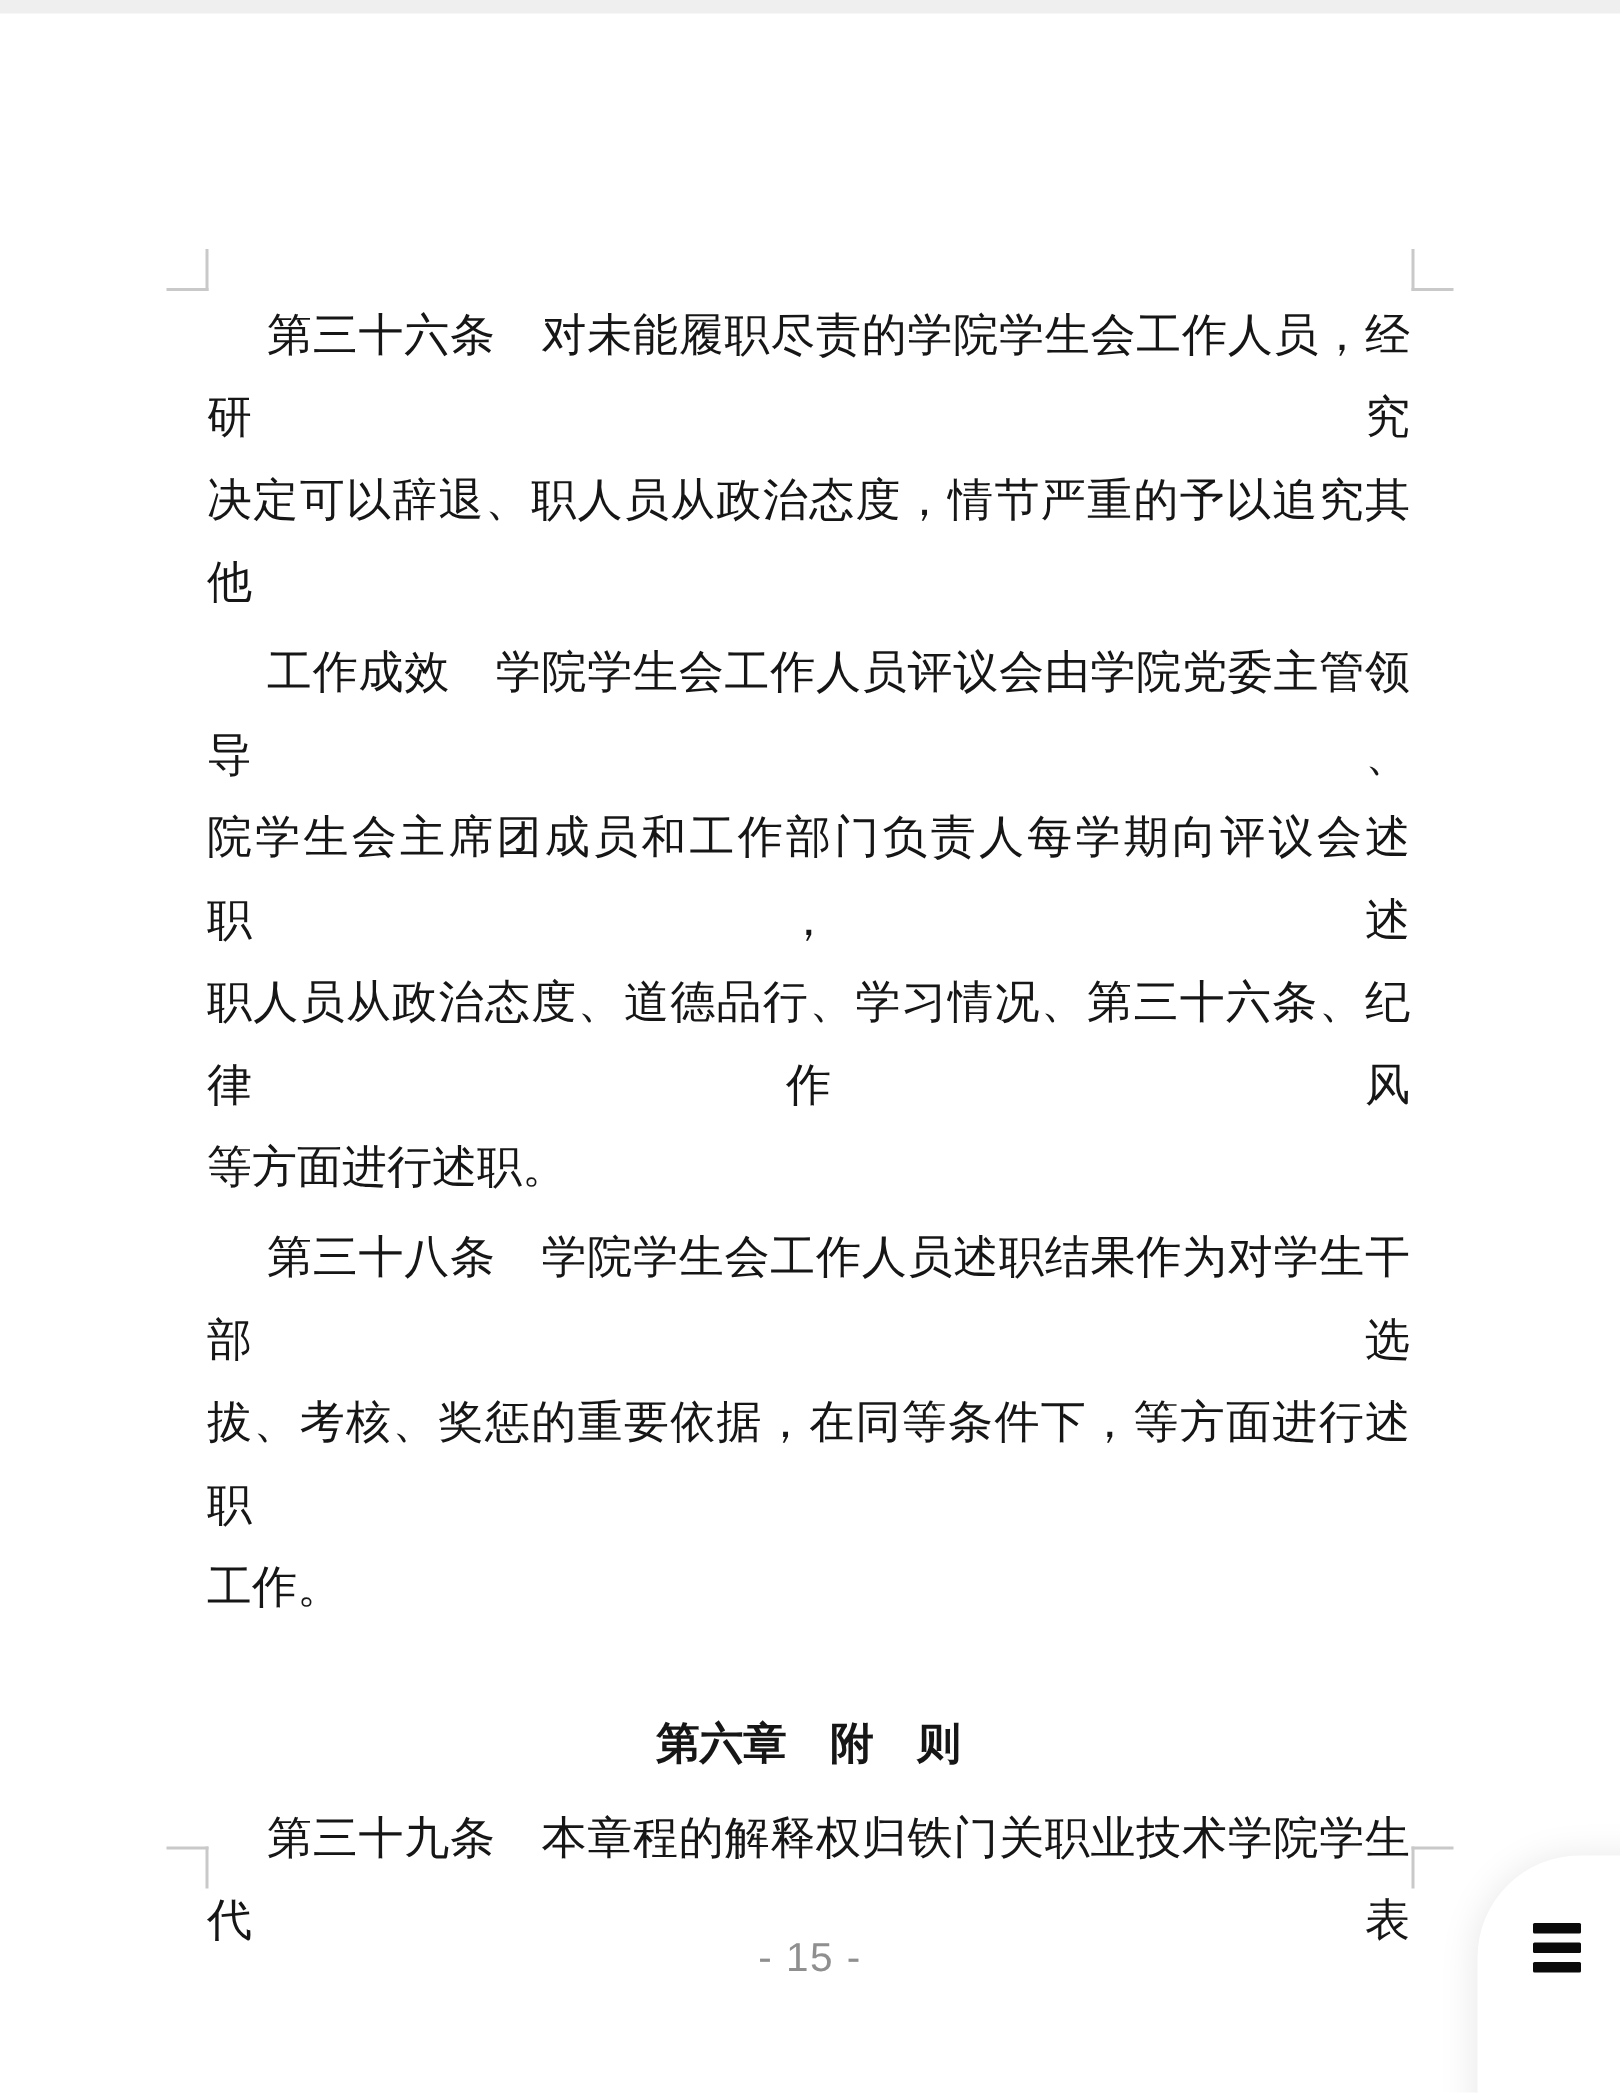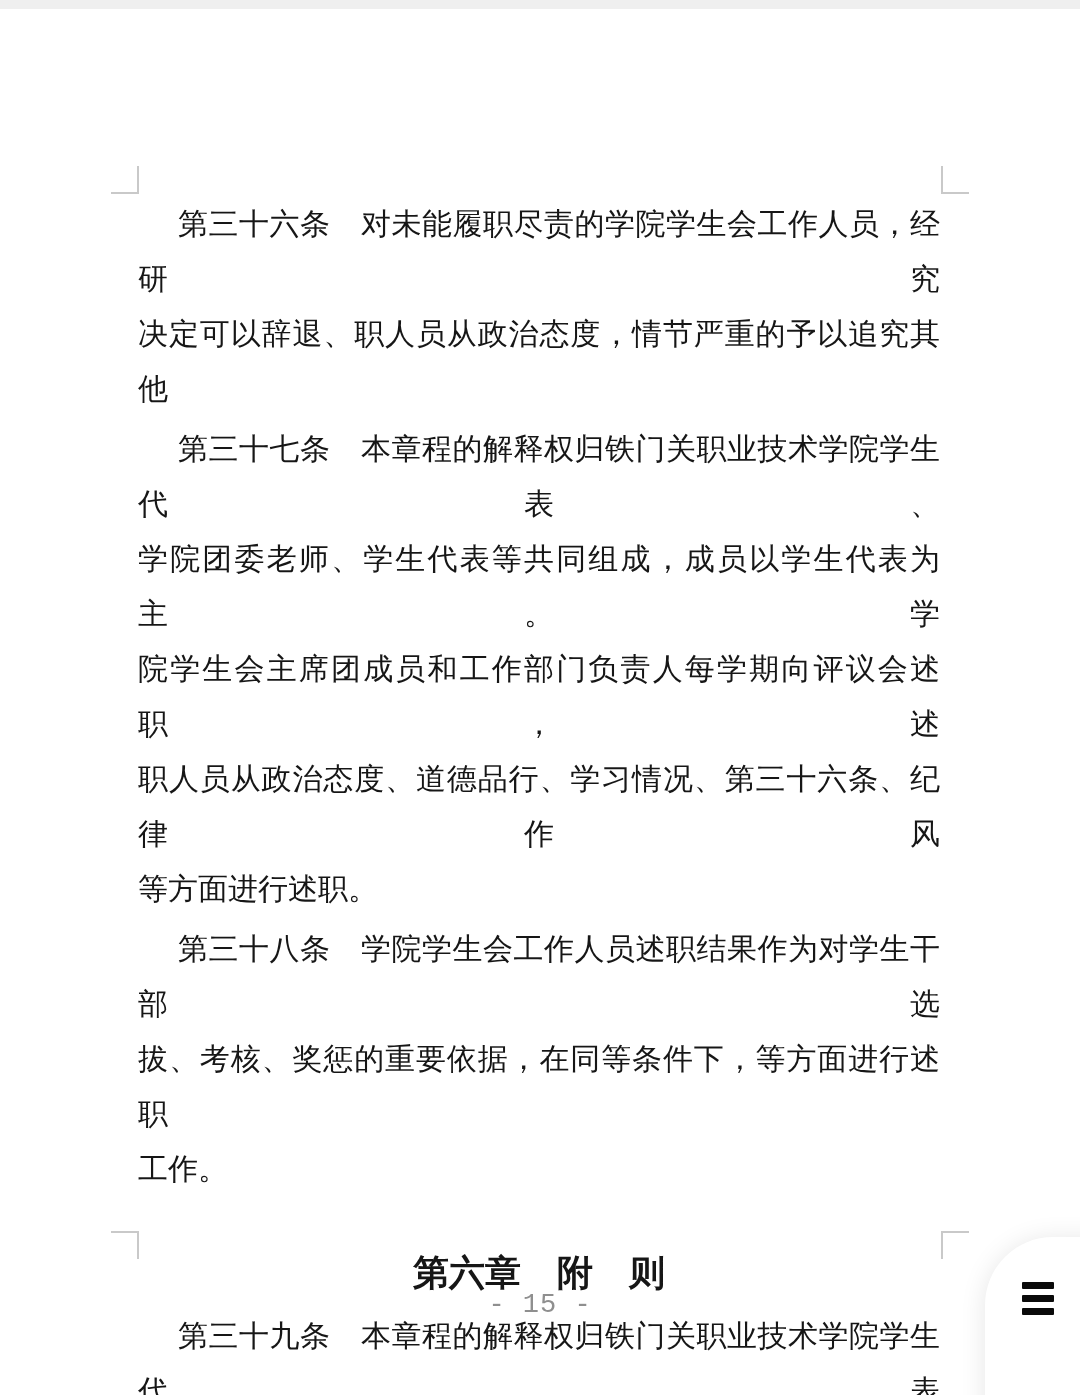--- a/index.html
+++ b/index.html
@@ -41,37 +41,36 @@
   }
   .para.body { margin: 0 0 5px 0; }
   .line {
     text-align: justify;
     text-align-last: justify;
   }
   .line.last { text-align-last: left; }
   .line.indent { text-indent: 40px; }
   .para.heading { margin: 47px 0 5px 0; }
   .para.heading .line {
-    font-size: 36px;
+    font-size: 29px;
     font-weight: bold;
     line-height: 60px;
     text-align: center;
     text-align-last: center;
     text-indent: 0;
   }
 
   
   .page-number {
     position: absolute;
     left: 0; top: 1290px; width: 1080px;
     text-align: center;
     font-size: 27px;
     color: #8f8f8f;
     letter-spacing: 1px;
-    font-family: Liberation Mono, monospace;
   }
 
   
   .fab {
     position: absolute;
     left: 985px; top: 1237px;
     width: 250px; height: 250px;
     background: #ffffff;
     border-radius: 68px;
     box-shadow: 0 2px 26px rgba(0,0,0,0.10);
@@ -101,22 +100,21 @@
   <div class="mark tr"></div>
   <div class="mark bl"></div>
   <div class="mark br"></div>
 
   <div class="doc-body">
       <div class="para body">
         <div class="line indent">第三十六条　对未能履职尽责的学院学生会工作人员，经研究</div>
         <div class="line">决定可以辞退、职人员从政治态度，情节严重的予以追究其他</div>
       </div>
       <div class="para body">
-        <div class="line indent">第三十七条　本章程的解释权归铁门关职业技术学院学生代表、</div>
-        <div class="line">学院团委老师、学生代表等共同组成，成员以学生代表为主。学</div>
+        <div class="line indent">工作成效　学院学生会工作人员评议会由学院党委主管领导、</div>
         <div class="line">院学生会主席团成员和工作部门负责人每学期向评议会述职，述</div>
         <div class="line">职人员从政治态度、道德品行、学习情况、第三十六条、纪律作风</div>
         <div class="line last">等方面进行述职。</div>
       </div>
       <div class="para body">
         <div class="line indent">第三十八条　学院学生会工作人员述职结果作为对学生干部选</div>
         <div class="line">拔、考核、奖惩的重要依据，在同等条件下，等方面进行述职</div>
         <div class="line last">工作。</div>
       </div>
       <div class="para heading">

